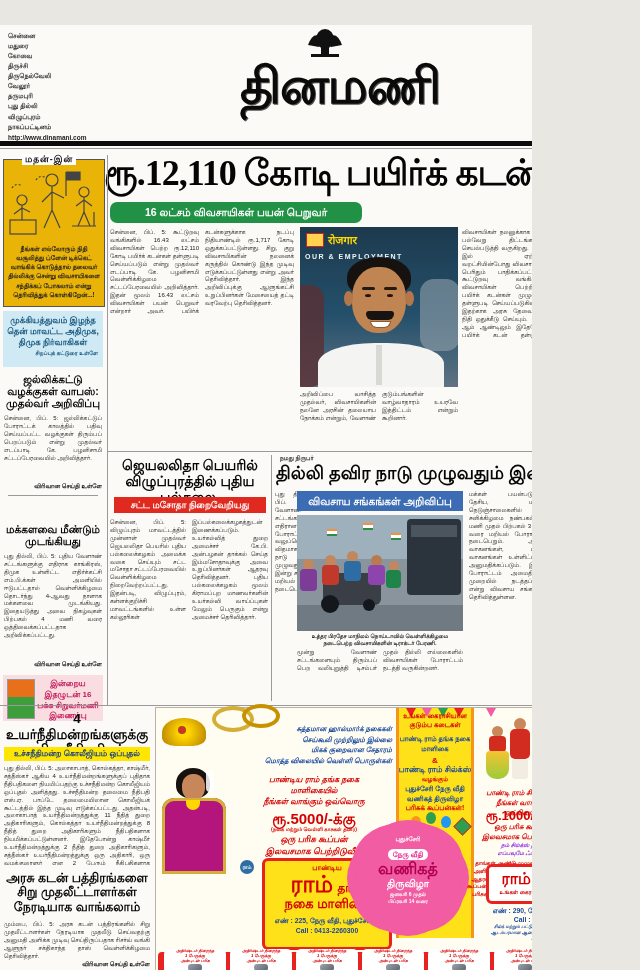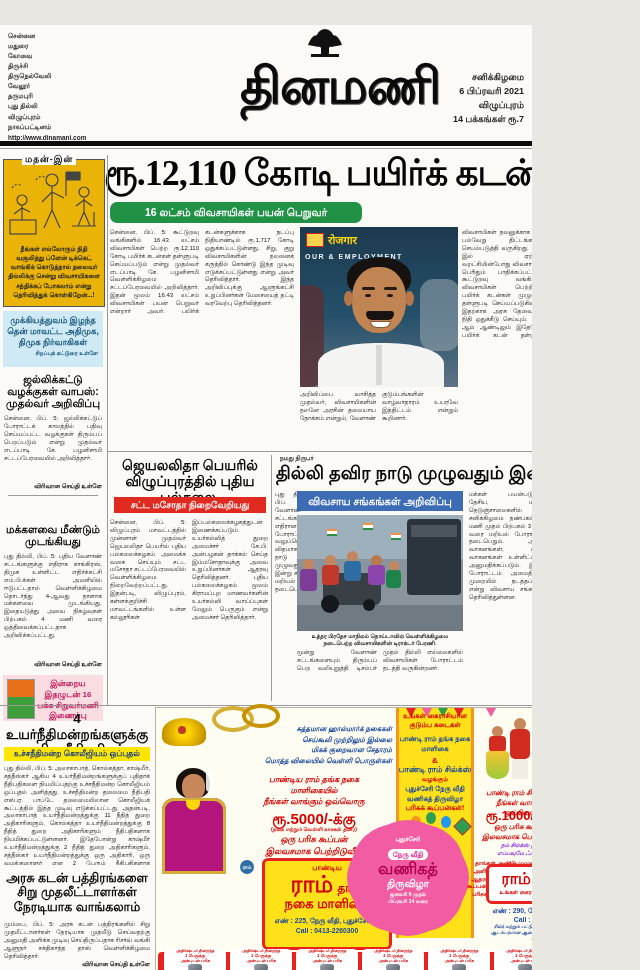--- a/index.html
+++ b/index.html
@@ -87,26 +87,20 @@
   <svg class="abs" style="left:305px;top:2px;" width="40" height="32" viewBox="0 0 40 32">
     <ellipse cx="20" cy="12" rx="9" ry="10" fill="#111"></ellipse>
     <rect x="16" y="20" width="8" height="8" fill="#111"></rect>
     <path d="M3 18 Q8 4 16 10 L14 20 Z" fill="#111"></path>
     <path d="M37 18 Q32 4 24 10 L26 20 Z" fill="#111"></path>
     <rect x="6" y="27" width="28" height="3" fill="#111"></rect>
   </svg>
 
   <div class="abs masthead" style="left:150px;top:32px;width:380px;text-align:center;">தினமணி</div>
 
-  <div class="abs dateblock" style="right:8px;top:46px;width:120px;">
-    <div>சனிக்கிழமை</div>
-    <div>6 பிப்ரவரி 2021</div>
-    <div>விழுப்புரம்</div>
-    <div>14 பக்கங்கள் ரூ.7</div>
-  </div>
 
   <div class="abs rule-thick" style="left:0;top:116px;width:640px;height:5px;"></div>
   <div class="abs hline" style="left:0;top:123px;width:640px;"></div>
 
   <div class="abs lead-hl" style="left:104px;top:127px;width:534px;">ரூ.12,110 கோடி பயிர்க் கடன் தள்ளுபடி</div>
 
   <div class="abs gbox" style="left:110px;top:177px;width:252px;height:21px;">16 லட்சம் விவசாயிகள் பயன் பெறுவர்</div>
 
   <div class="abs t cols2" style="left:110px;top:204px;width:184px;height:218px;overflow:hidden;">சென்னை, பிப். 5: கூட்டுறவு வங்கிகளில் 16.43 லட்சம் விவசாயிகள் பெற்ற ரூ.12,110 கோடி பயிர்க் கடன்கள் தள்ளுபடி செய்யப்படும் என்று முதல்வர் எடப்பாடி கே. பழனிசாமி வெள்ளிக்கிழமை சட்டப்பேரவையில் அறிவித்தார். இதன் மூலம் 16.43 லட்சம் விவசாயிகள் பயன் பெறுவர் என்றார் அவர். பயிர்க் கடன்களுக்காக நடப்பு நிதியாண்டில் ரூ.1,717 கோடி ஒதுக்கப்பட்டுள்ளது. சிறு, குறு விவசாயிகளின் நலனைக் கருத்தில் கொண்டு இந்த முடிவு எடுக்கப்பட்டுள்ளது என்று அவர் தெரிவித்தார். இந்த அறிவிப்புக்கு ஆளுங்கட்சி உறுப்பினர்கள் மேசையைத் தட்டி வரவேற்பு தெரிவித்தனர்.</div>
 

